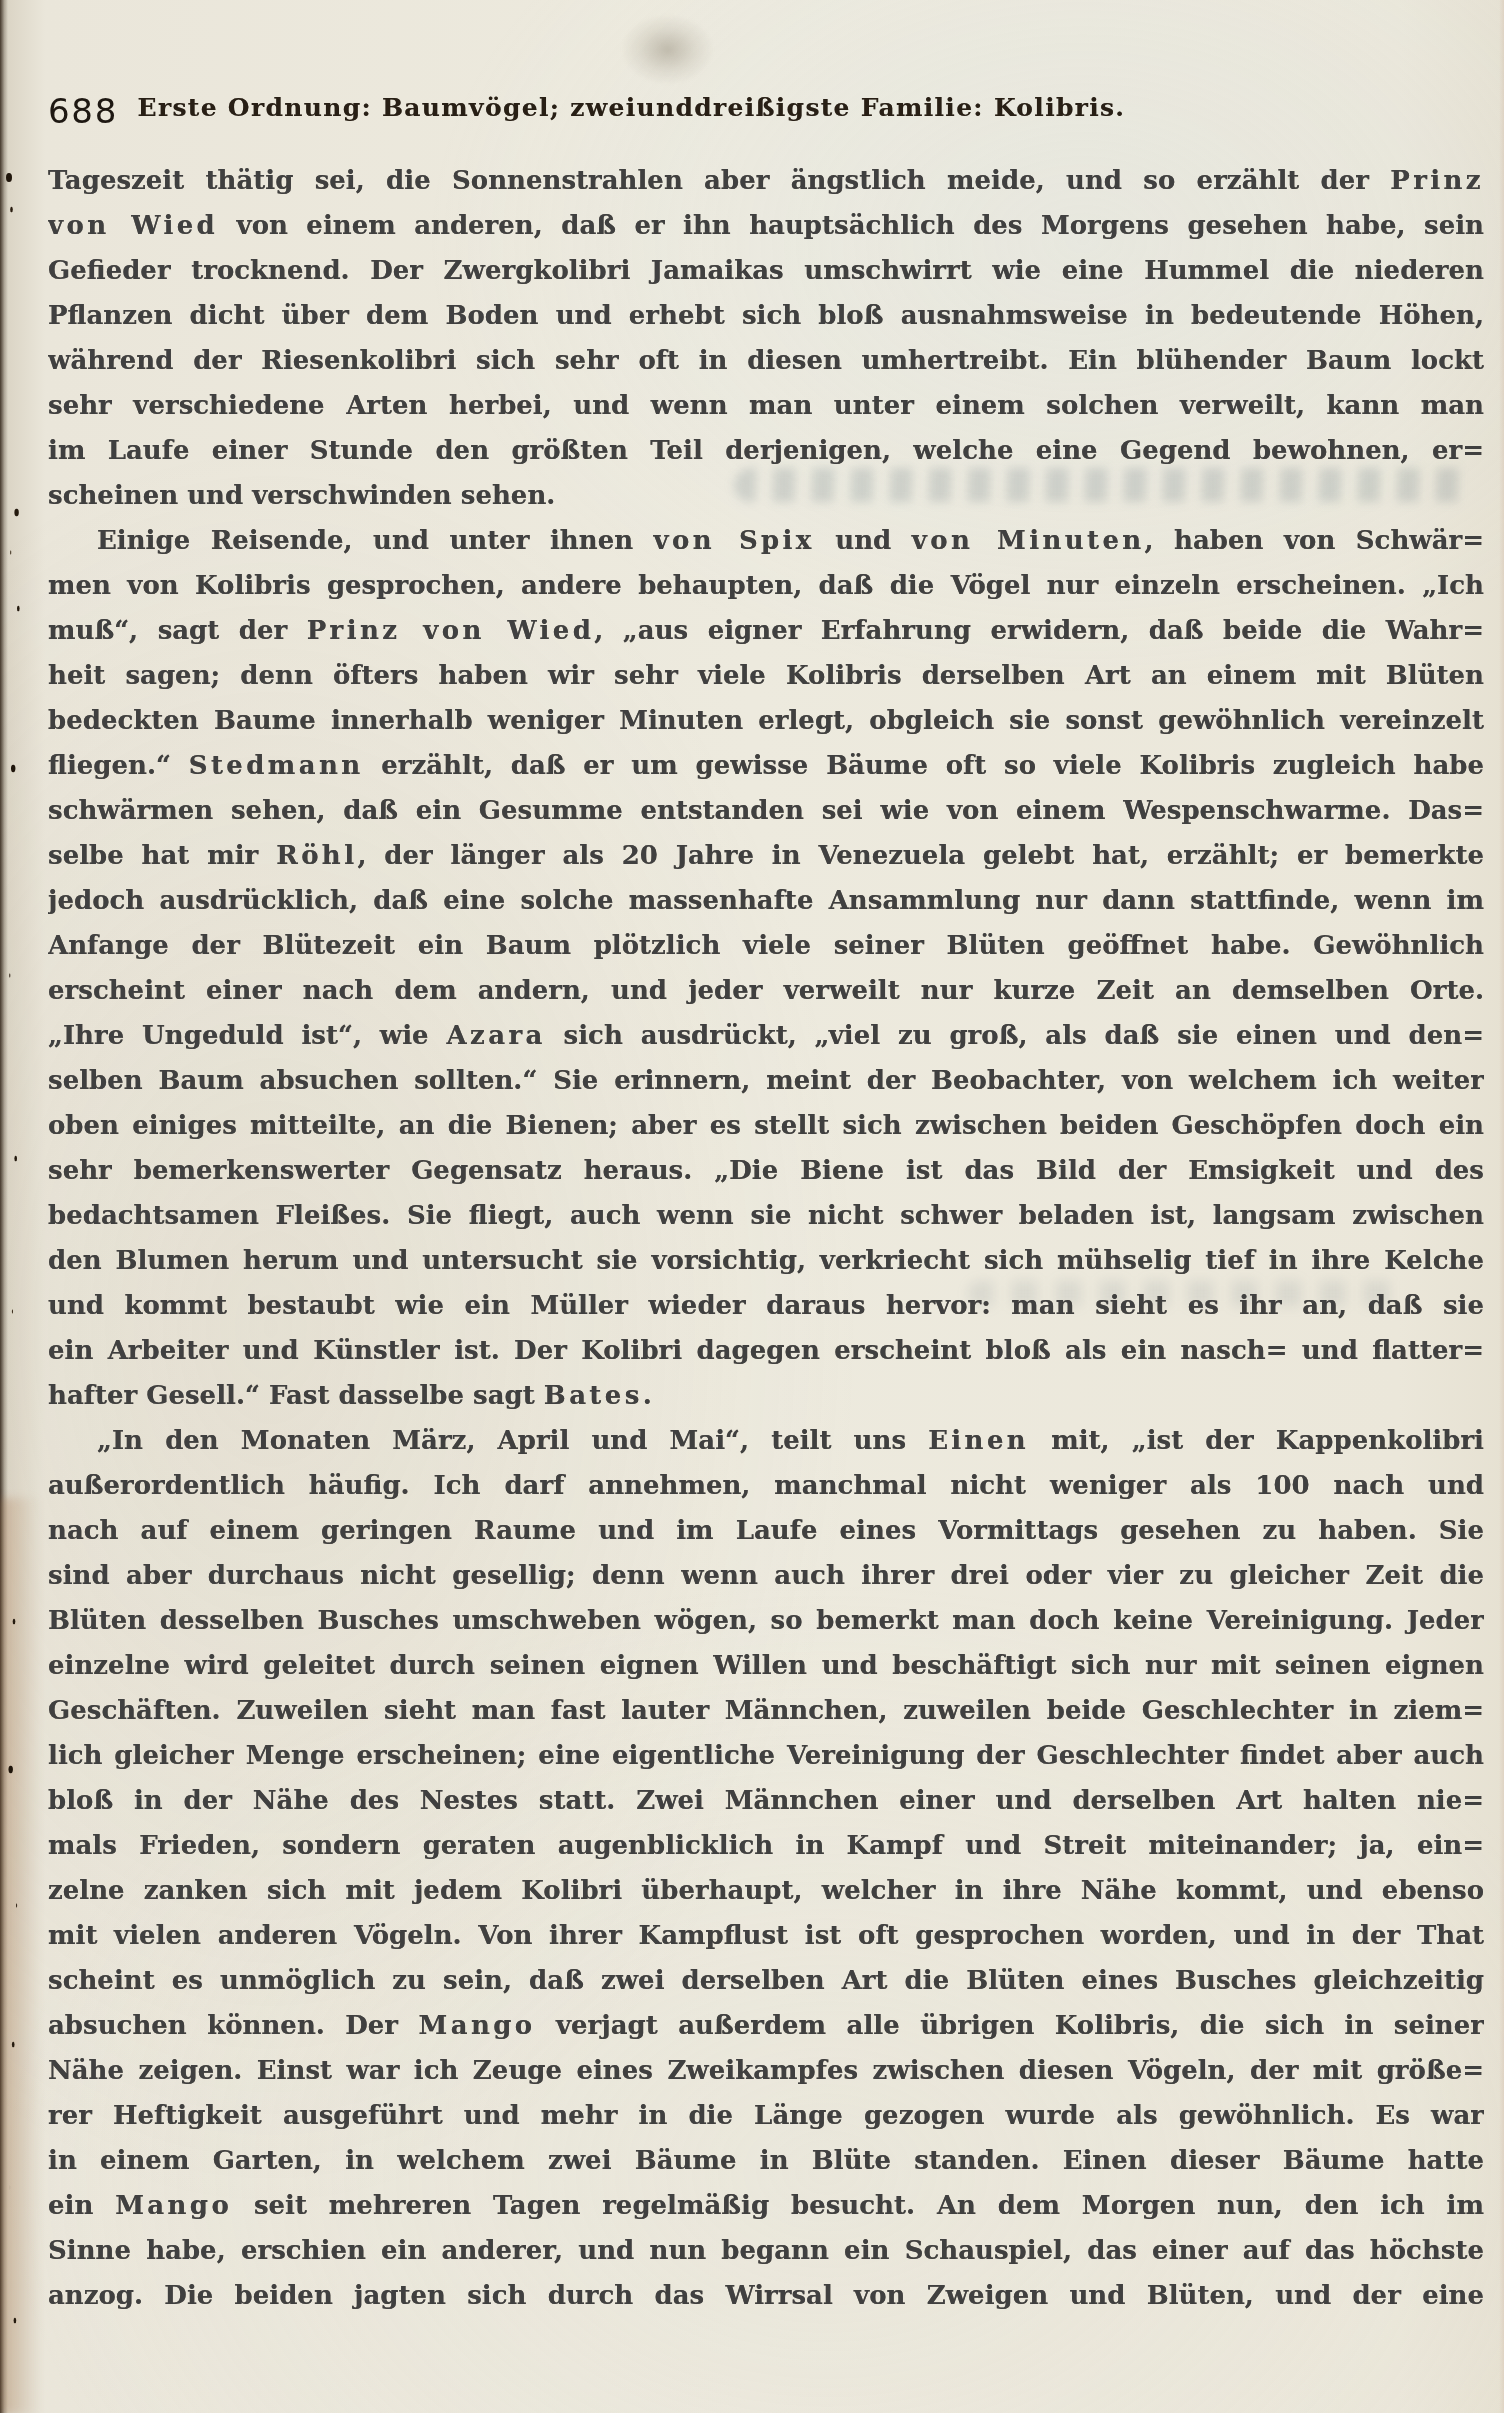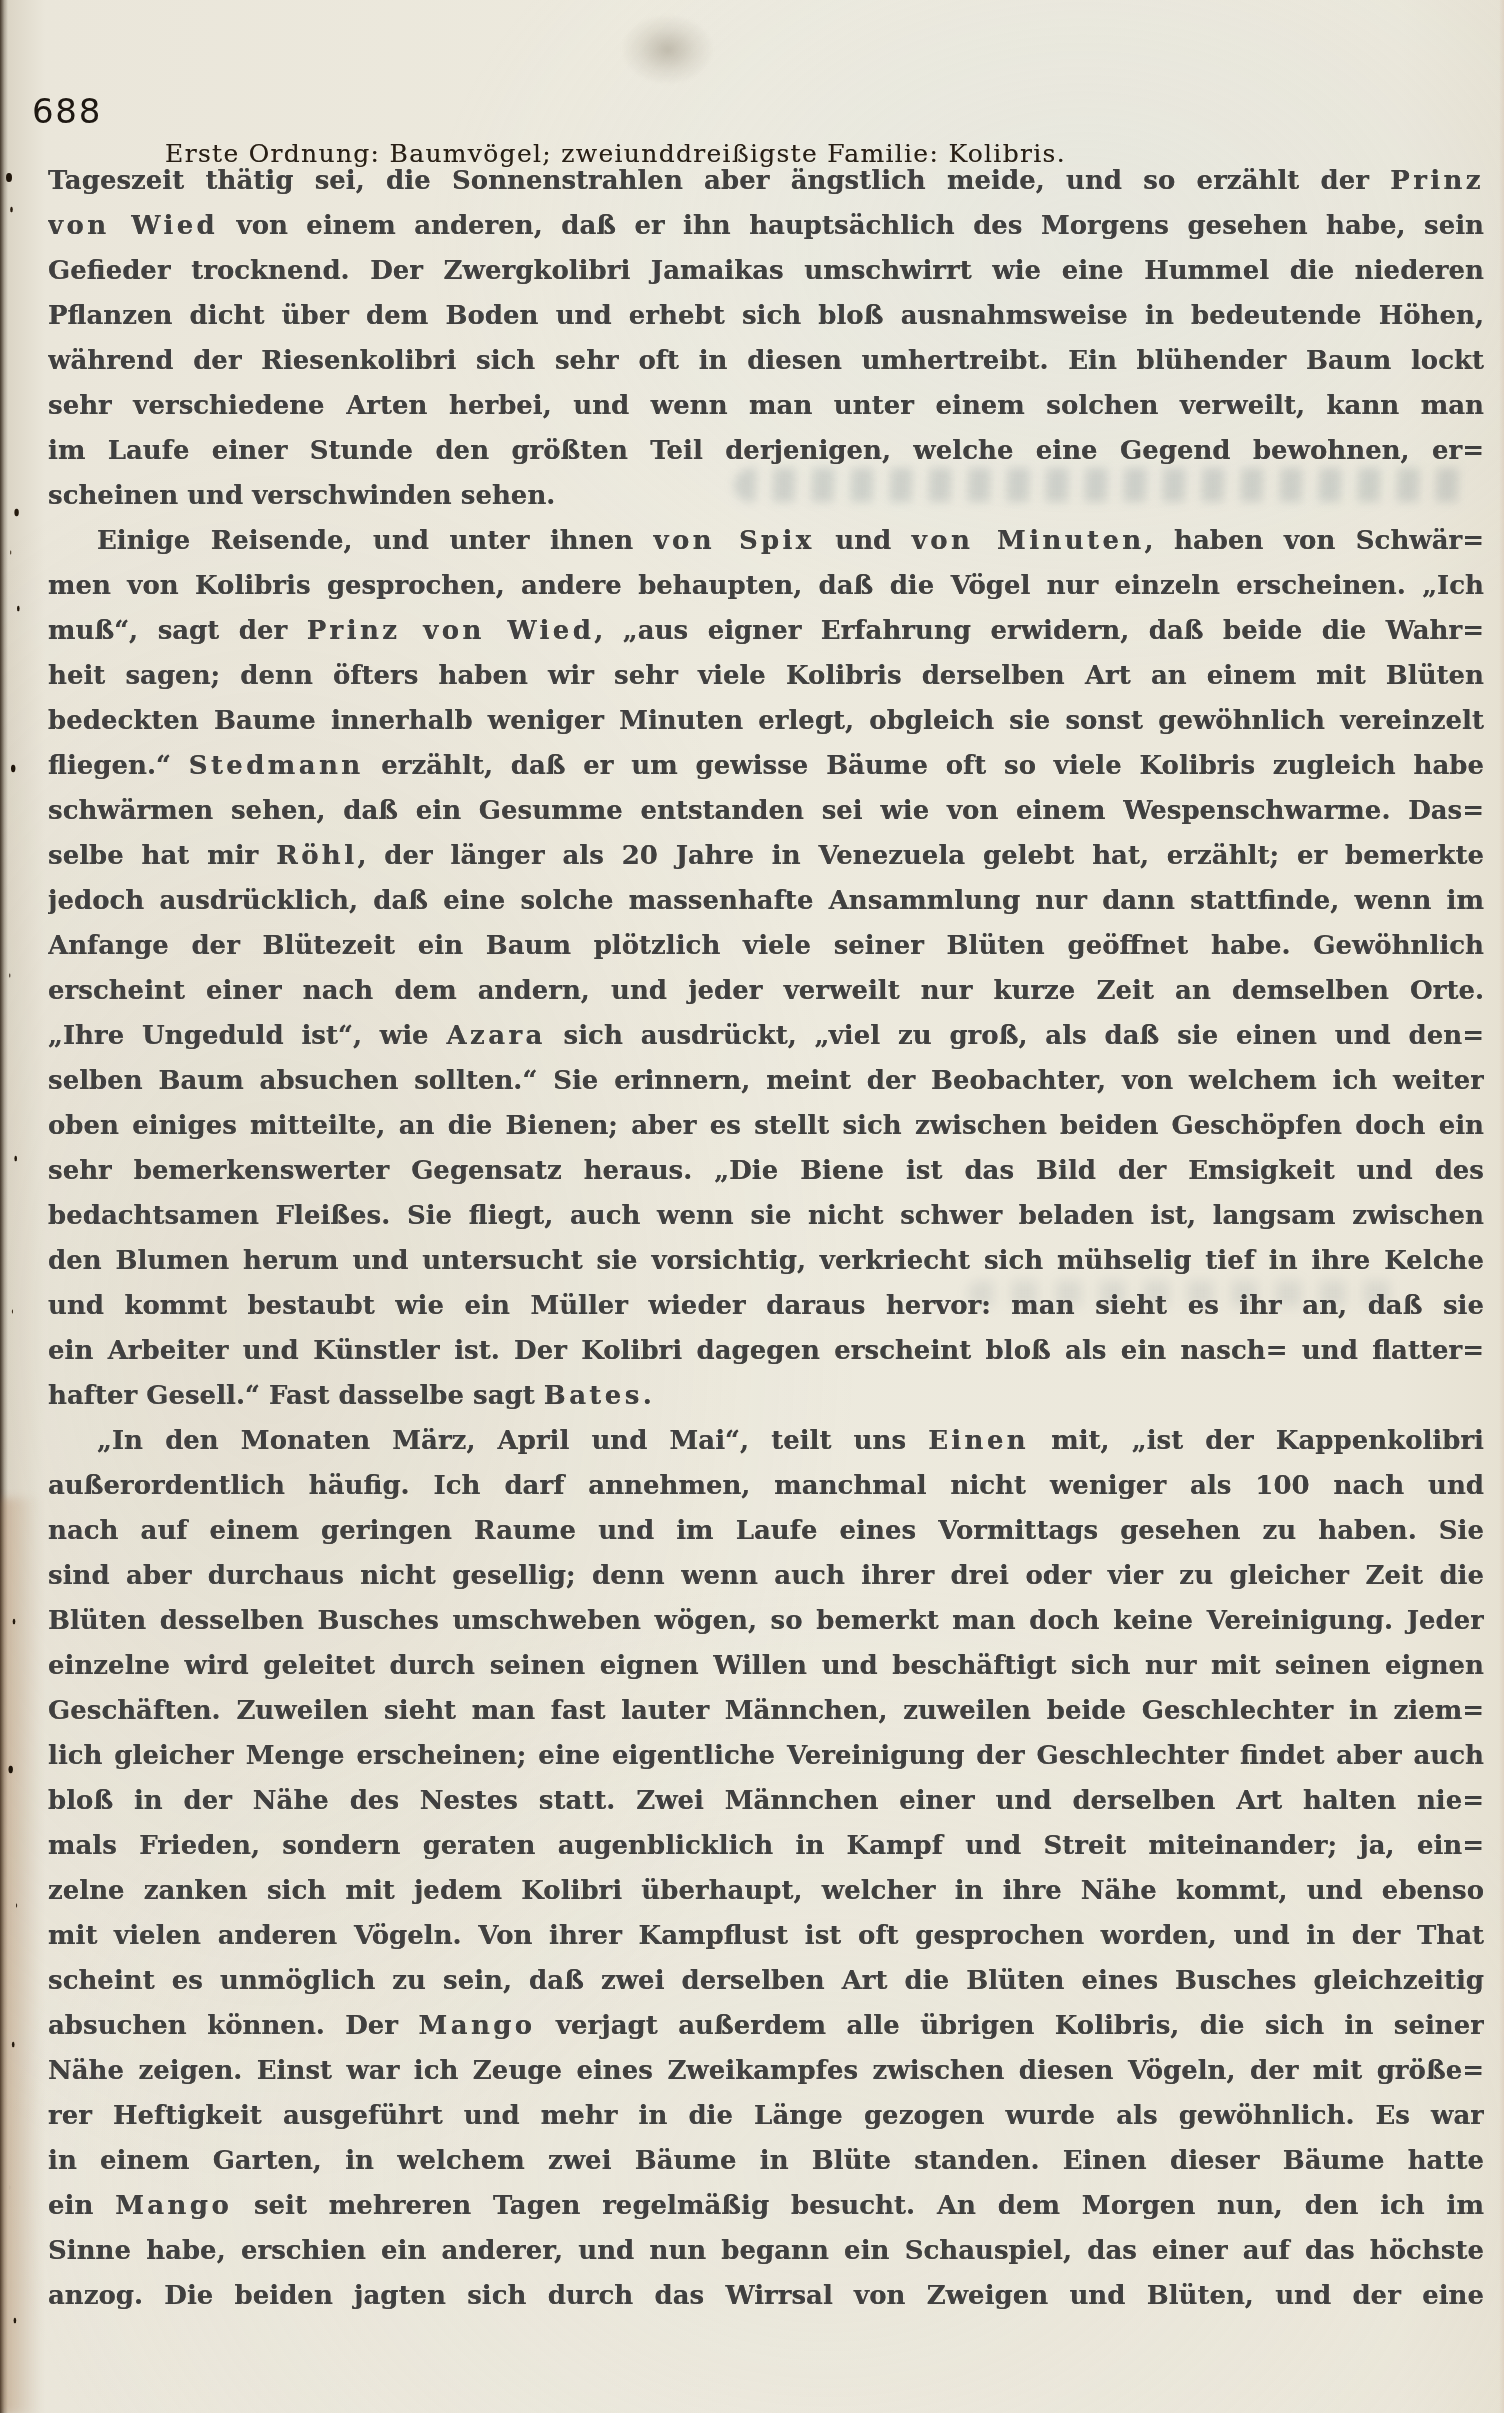--- a/index.html
+++ b/index.html
@@ -33,26 +33,26 @@
   .ghost-a{position:absolute;left:734px;top:468px;width:741px;height:34px;
     background:repeating-linear-gradient(90deg, rgba(92,112,122,0.20) 0 22px, transparent 22px 39px);
     filter:blur(5px);transform:skewX(-2deg);border-radius:17px;}
   .ghost-b{position:absolute;left:968px;top:1281px;width:438px;height:25px;
     background:repeating-linear-gradient(90deg, rgba(100,116,124,0.13) 0 25px, transparent 25px 44px);
     filter:blur(5.9px);border-radius:13.5px;}
   .edge-right{position:absolute;right:0;top:0;width:5.9px;height:100%;
     background:linear-gradient(270deg, rgba(190,140,120,0.20), transparent);}
 
   
-  .header{position:absolute;top:88px;left:32px;width:1436px;height:50px;}
+  .header{position:absolute;top:88px;left:48px;width:1436px;height:50px;}
   .page-num{position:absolute;left:0;top:3.4px;font-size:34px;letter-spacing:1.7px;
     font-family:"DejaVu Sans","Liberation Sans",sans-serif;font-weight:normal;color:#1e1812;}
   .running-head{position:absolute;left:0;top:5px;width:100%;padding-right:269px;box-sizing:border-box;
-    text-align:center;font-size:25px;font-weight:normal;letter-spacing:1.3px;color:#281f15;
-    text-shadow:0 0 0.6px rgba(36,27,16,0.55);margin-top:46px;}
+    text-align:center;font-size:25px;font-weight:bold;letter-spacing:1.3px;color:#281f15;
+    text-shadow:0 0 0.6px rgba(36,27,16,0.55);}
 
   
   .text{position:absolute;left:48px;top:158px;width:1436px;font-size:26px;font-weight:bold;
     line-height:45px;color:#404040;text-shadow:0 0 0.6px rgba(36,27,16,0.55);}
   .line{text-align:justify;text-align-last:justify;height:45px;overflow:hidden;white-space:nowrap;}
   .line.end{text-align-last:left;}
   .line.indent{text-indent:49px;}
   .sp{letter-spacing:0.13em;}
 </style>
 </head>

